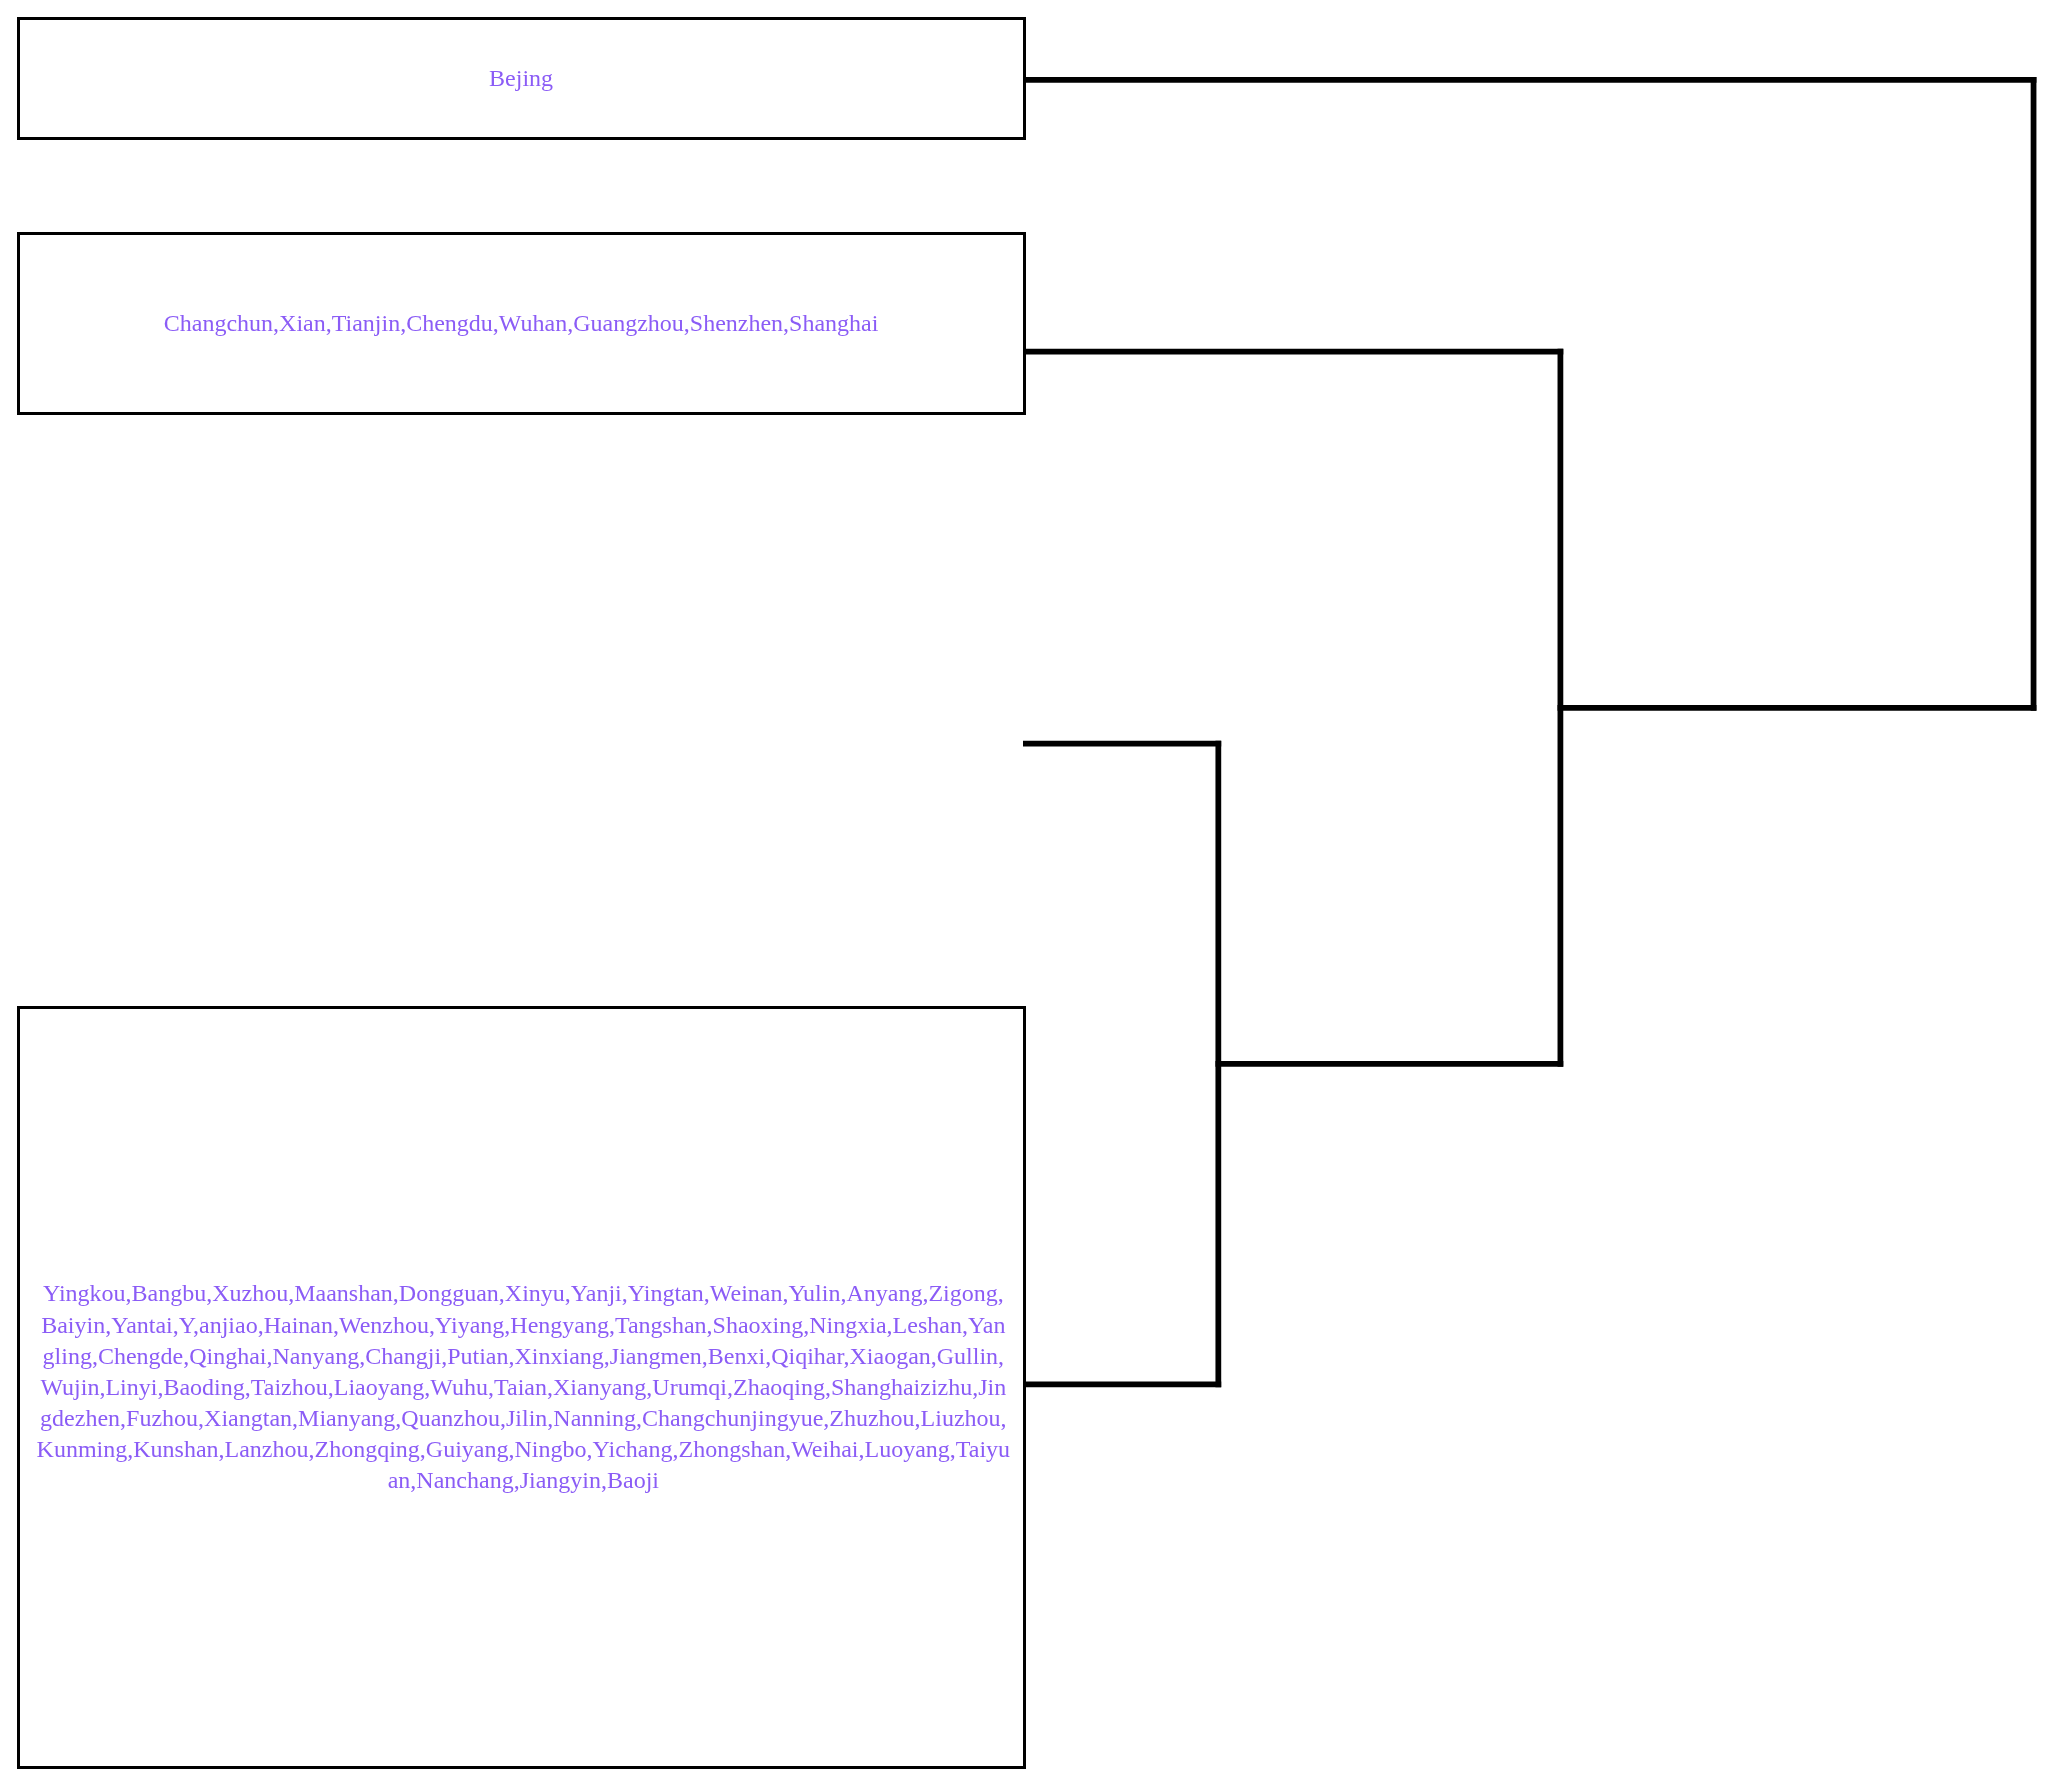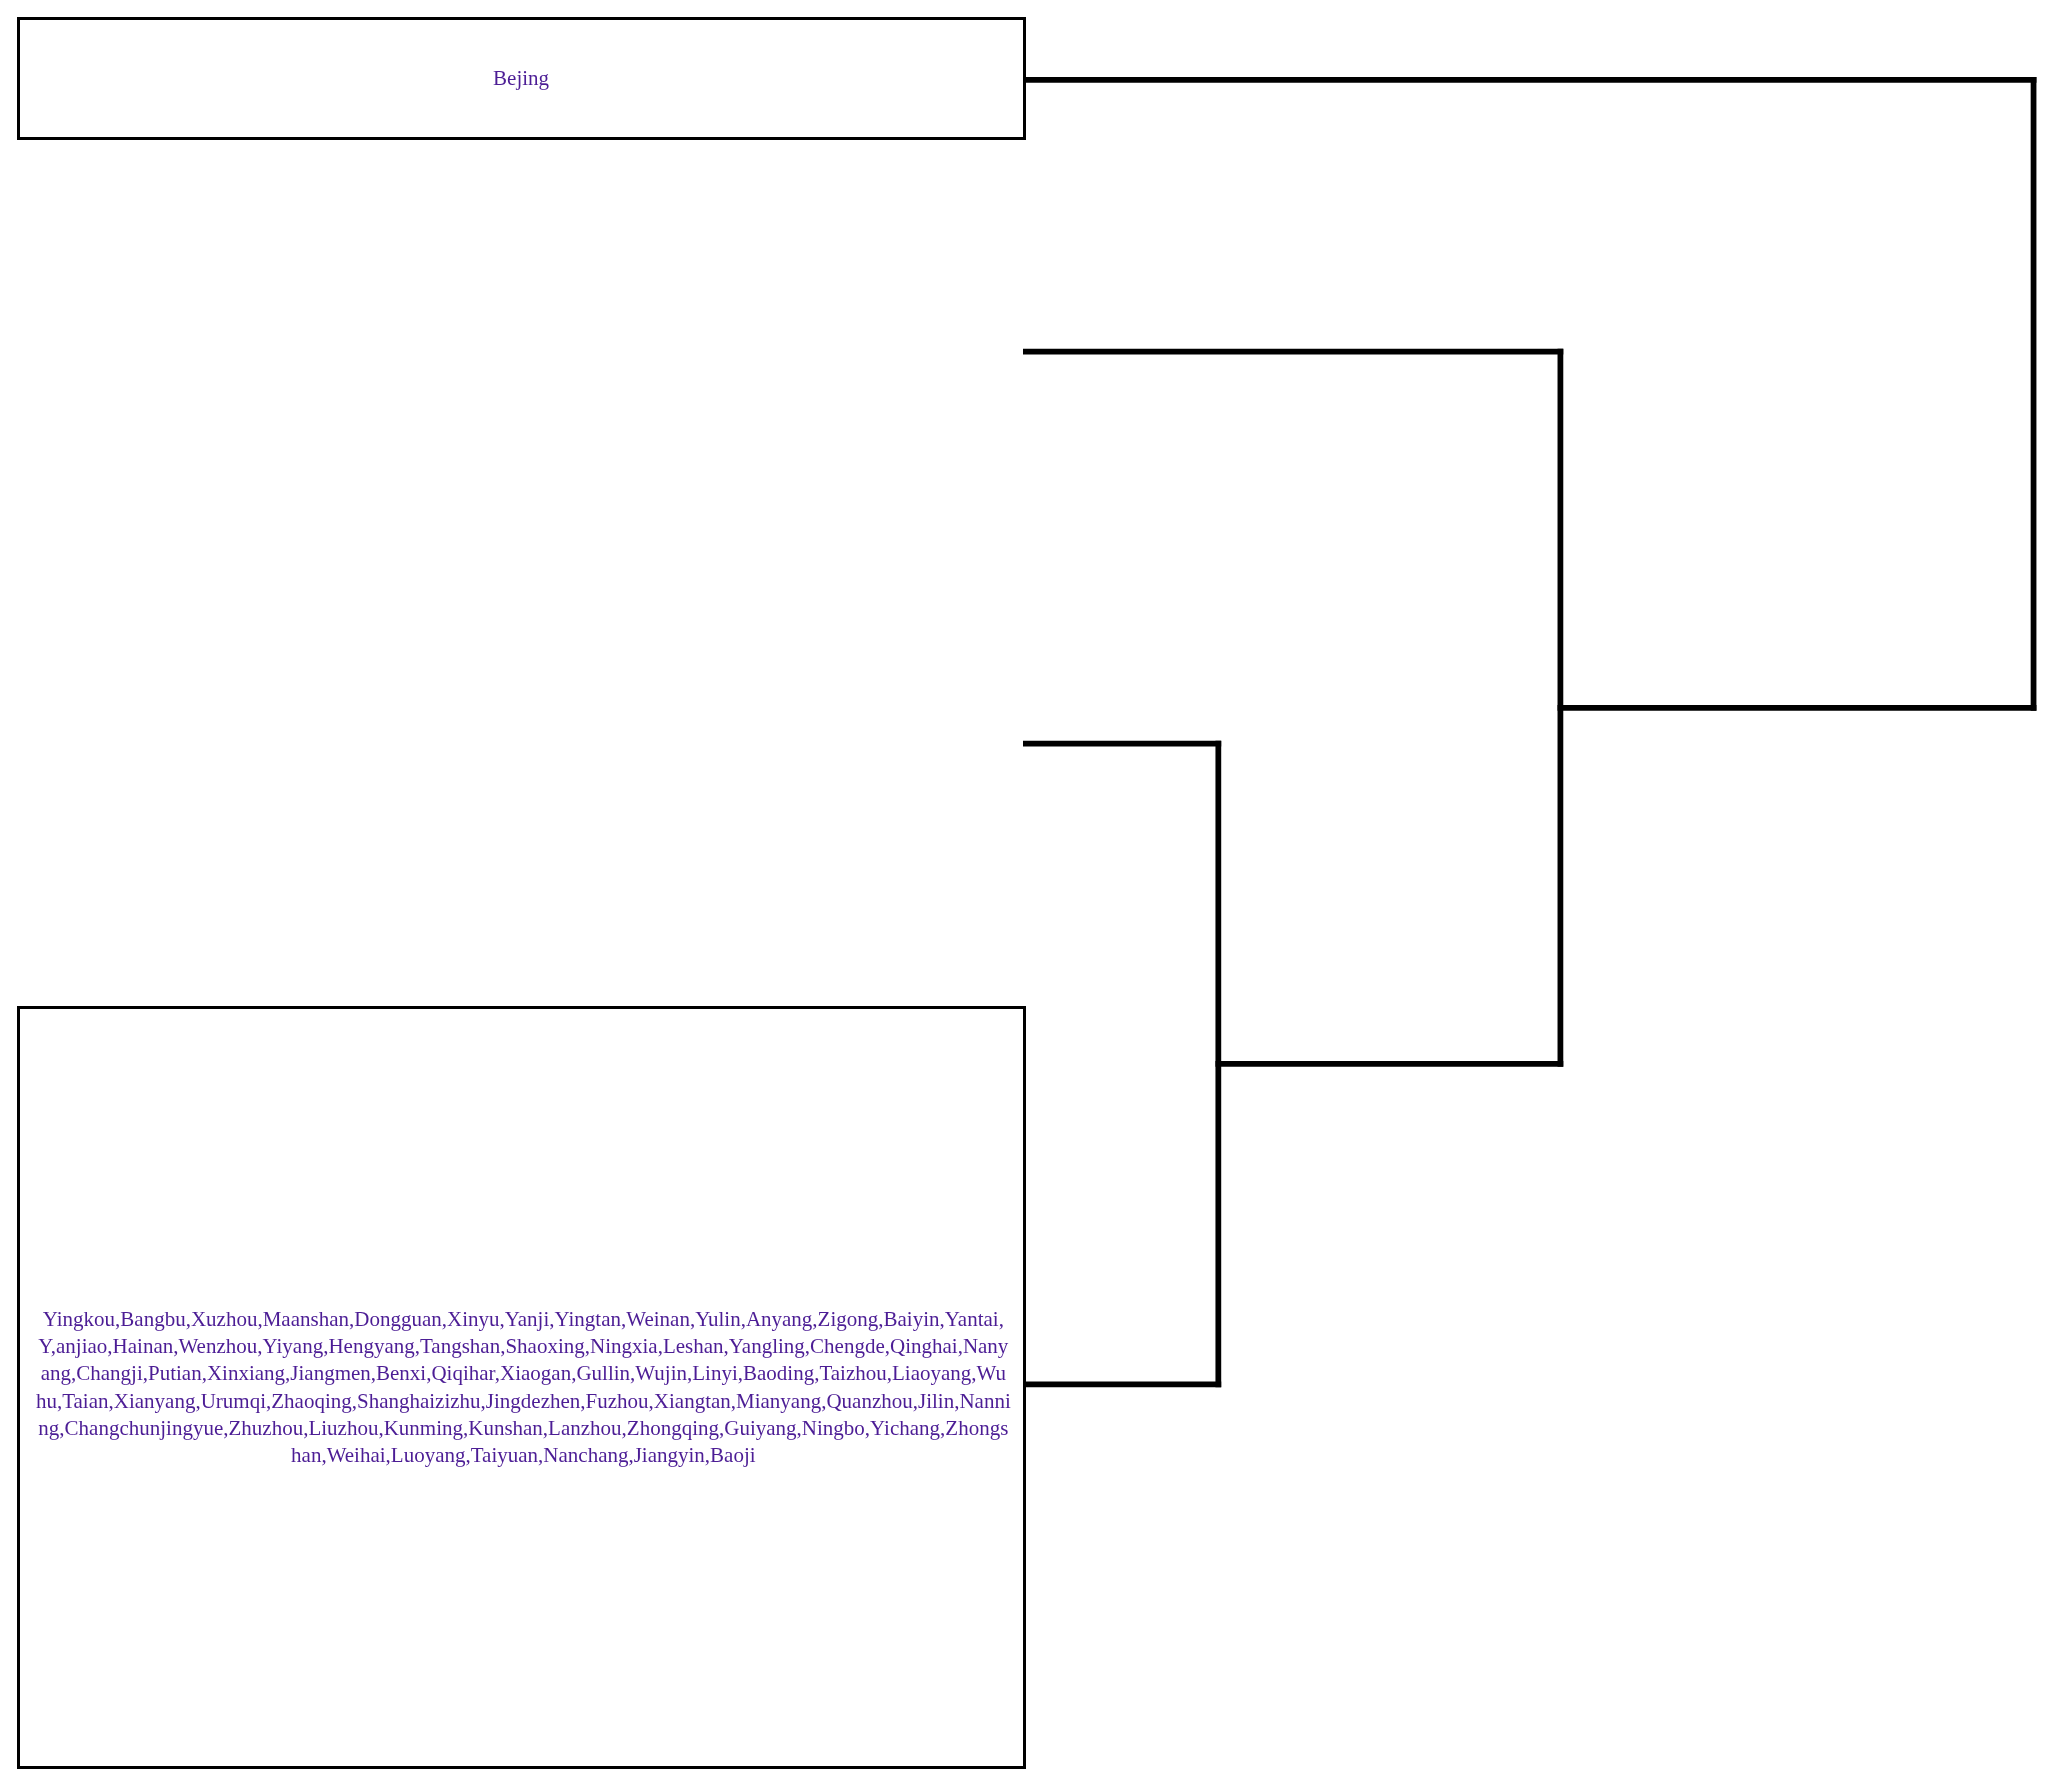--- a/index.html
+++ b/index.html
@@ -20,22 +20,22 @@
     box-sizing: border-box;
     border: 3.2px solid #000000;
     background: #ffffff;
     display: flex;
     align-items: center;
     justify-content: center;
     padding: 3.8px 11.5px;
   }
   .cluster-label {
     text-align: center;
-    color: #4c1d95;
-    font-size: 21px;
+    color: #8b5cf6;
+    font-size: 24px;
     line-height: 1.30;
     letter-spacing: 0px;
     word-break: break-all;
     overflow-wrap: anywhere;
     white-space: normal;
   }
   #box-1 { left: 16.6px;  top: 17.3px;   width: 1009px; height: 123px; }
   #box-2 { left: 16.6px;  top: 232px;  width: 1009px; height: 183px; }
   #box-3 { left: 16.6px;  top: 543px;  width: 1009px; height: 380px; }
   #box-4 { left: 16.6px;  top: 1006px; width: 1009px; height: 763px; padding-left: 16px; }
@@ -74,20 +74,23 @@
       <path d="M 1604 125 H 3180"></path>
 
       <path d="M 3180 125 V 1107"></path>
     </g>
   </svg>
 
   <div class="cluster-box" id="box-1">
     <div class="cluster-label">Bejing</div>
   </div>
 
+  <div class="cluster-box" id="box-2">
+    <div class="cluster-label">Changchun,Xian,Tianjin,Chengdu,Wuhan,Guangzhou,Shenzhen,Shanghai</div>
+  </div>
 
 
   <div class="cluster-box" id="box-4">
     <div class="cluster-label">Yingkou,Bangbu,Xuzhou,Maanshan,Dongguan,Xinyu,Yanji,Yingtan,Weinan,Yulin,Anyang,Zigong,Baiyin,Yantai,Y,anjiao,Hainan,Wenzhou,Yiyang,Hengyang,Tangshan,Shaoxing,Ningxia,Leshan,Yangling,Chengde,Qinghai,Nanyang,Changji,Putian,Xinxiang,Jiangmen,Benxi,Qiqihar,Xiaogan,Gullin,Wujin,Linyi,Baoding,Taizhou,Liaoyang,Wuhu,Taian,Xianyang,Urumqi,Zhaoqing,Shanghaizizhu,Jingdezhen,Fuzhou,Xiangtan,Mianyang,Quanzhou,Jilin,Nanning,Changchunjingyue,Zhuzhou,Liuzhou,Kunming,Kunshan,Lanzhou,Zhongqing,Guiyang,Ningbo,Yichang,Zhongshan,Weihai,Luoyang,Taiyuan,Nanchang,Jiangyin,Baoji</div>
   </div>
 
 </div>
 
 
 </body></html>

